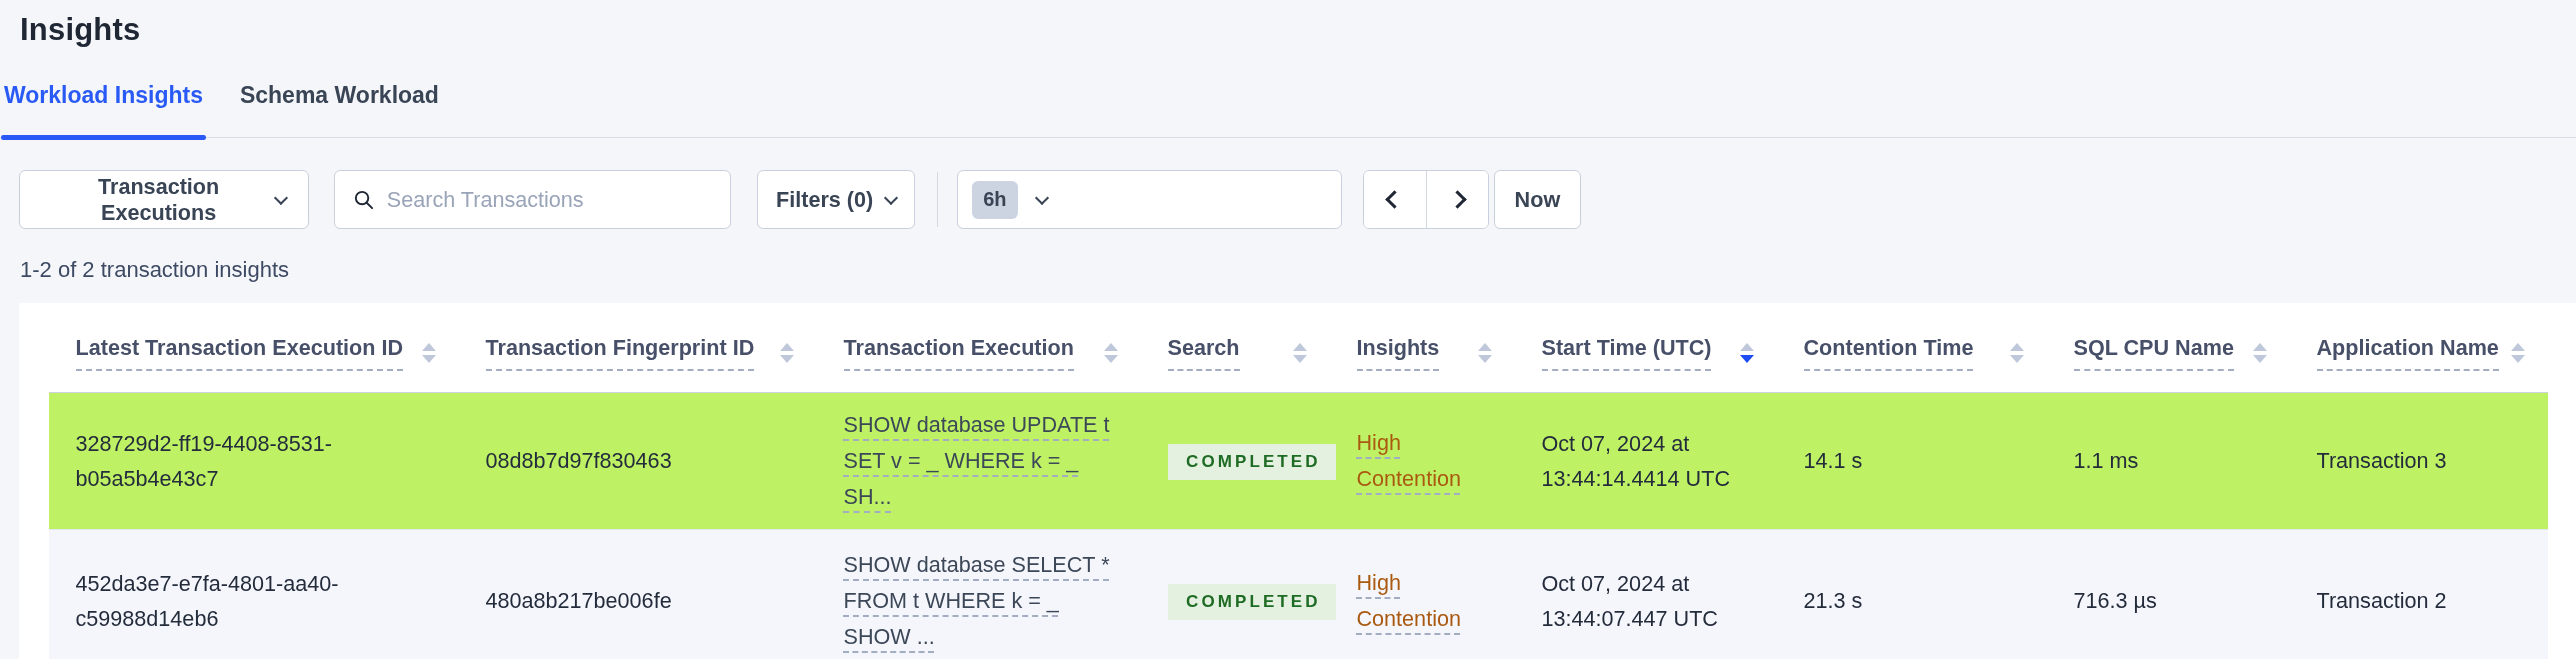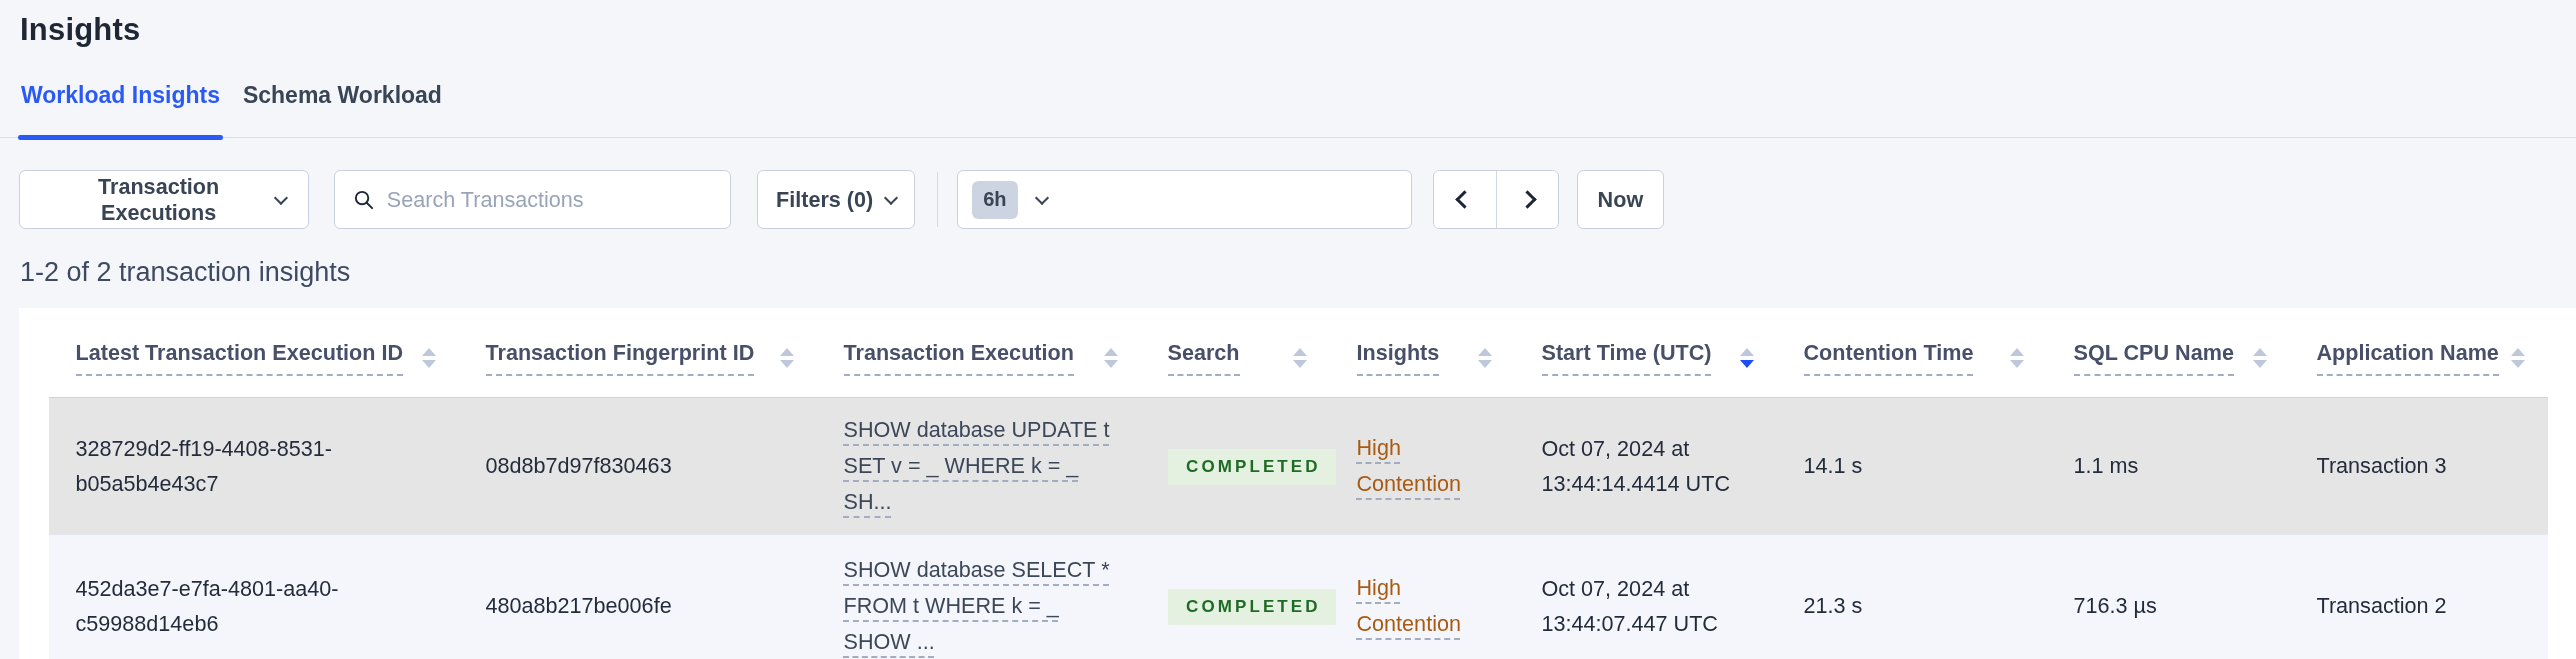--- a/index.html
+++ b/index.html
@@ -11,21 +11,21 @@
     overflow: hidden;
     position: relative;
   }
   
   .page-title {
     font-size: 31px; font-weight: 700; color: #1f2735;
     padding: 12.3px 0 0 20px; letter-spacing: 0.2px;
   }
   
   .tabbar {
-    display: flex; gap: 23px; padding-left: 21px; margin-top: 34px;
+    display: flex; gap: 37px; padding-left: 4px; margin-top: 34px;
     border-bottom: 1.5px solid #d8dde6; width: 100%;
   }
   .tab {
     font-size: 23px; font-weight: 600; color: #394455;
     padding-bottom: 28px; position: relative; cursor: pointer; white-space: nowrap;
   }
   .tab.active { color: #2a5af5; }
   .tab.active::after {
     content: ""; position: absolute; left: -3.1px; right: -3.1px; bottom: -2.3px;
     height: 4.6px; background: #2a5af5; border-radius: 2.3px;
@@ -44,61 +44,61 @@
     border: 1.5px solid #c9d0dd; border-radius: 6.2px; height: 59px;
     width: 397px; margin-left: 25px; padding: 0 17px;
   }
   .searchbox input {
     border: none; outline: none; flex: 1; font-size: 21.6px;
     font-family: "Liberation Sans", sans-serif; color: #242c3c; background: transparent;
   }
   .searchbox input::placeholder { color: #9aa4b8; font-weight: 400; }
   .btn-filters { margin-left: 26px; padding: 0 18.5px; gap: 12.3px; }
   .vdivider { width: 1.5px; height: 55px; background: #d3d8e2; margin-left: 21.6px; }
-  .btn-time { margin-left: 18.5px; width: 455px; padding: 0 18.5px 0 14px; gap: 18.5px; font-weight: 600; }
+  .btn-time { margin-left: 18.5px; width: 385px; padding: 0 18.5px 0 14px; gap: 18.5px; font-weight: 600; }
   .chip {
     background: #cdd4e1; border-radius: 6.2px; padding: 7.7px 11.6px;
     font-size: 20px; font-weight: 700; color: #394455;
   }
   .time-label { flex: 1; text-align: left; font-weight: 600; }
   .pager {
     display: flex; margin-left: 21px; border: 1.5px solid #c9d0dd;
     border-radius: 6.2px; overflow: hidden; background: #fff; height: 59px;
   }
   .pager button {
     width: 62px; height: 100%; background: #fff; border: none; cursor: pointer;
     display: flex; align-items: center; justify-content: center;
   }
   .pager button + button { border-left: 1.5px solid #d3d8e2; }
-  .btn-now { margin-left: 18px; padding: 16px 20px; }
+  .btn-now { margin-left: 5px; padding: 16px 20px; }
   
   .chev { display: inline-block; width: 10px; height: 10px; border-right: 2.3px solid #394455; border-bottom: 2.3px solid #394455; }
   .chev.down { transform: rotate(45deg) translate(-1.5px,-1.5px); }
   .chev.big { width: 13px; height: 13px; border-width: 3.1px; border-color: #1f2735; }
   .chev.left  { transform: rotate(135deg); }
   .chev.right { transform: rotate(-45deg); }
   
-  .count { margin: 28px 0 0 20px; font-size: 27px; color: #3e4a63; font-weight: 500; }
+  .count { margin: 28px 0 0 20px; font-size: 22px; color: #3e4a63; font-weight: 500; }
   
   .card { background: #fff; margin: 20px 0 0 18.5px; width: 2558px; }
   table { border-collapse: collapse; table-layout: fixed; width: 2497px; margin-left: 30px; }
   col.c1{width:410px} col.c2{width:358px} col.c3{width:324px} col.c4{width:189px}
   col.c5{width:185px} col.c6{width:262px} col.c7{width:270px} col.c8{width:243px} col.c9{width:258px}
   thead th { height: 89px; border-bottom: 1.5px solid #cdd4e0; vertical-align: middle; padding: 10.8px 23px 0 27px; cursor: pointer; }
   .th-inner { display: flex; align-items: center; justify-content: space-between; gap: 7.7px; }
   .th-label {
     font-size: 21.6px; font-weight: 700; color: #475068; text-align: left; white-space: nowrap;
     border-bottom: 2.3px dashed #a3adc1; padding-bottom: 7.7px;
   }
   .sort { display: inline-flex; flex-direction: column; gap: 4.6px; flex: none; }
   .sort .up   { width:0; height:0; border-left:7px solid transparent; border-right:7px solid transparent; border-bottom:8.5px solid #bfc8da; }
   .sort .down { width:0; height:0; border-left:7px solid transparent; border-right:7px solid transparent; border-top:8.5px solid #bfc8da; }
   th.sorted-desc .sort .down { border-top-color: #1e4df4; }
   tbody td { vertical-align: middle; padding: 14px 23px 14px 27px; font-size: 21.6px; color: #242c3c; line-height: 35px; }
-  tr.row-1 { height: 112px; background: #e5e5e5; border-bottom: 1.5px solid #e2e6ee; }
+  tr.row-1 { height: 112px; background: #bef264; border-bottom: 1.5px solid #e2e6ee; }
   tr.row-2 { height: 143px; background: #f4f6fb; border-bottom: 1.5px solid #d8dde8; }
   .wrap-any { overflow-wrap: anywhere; }
   .sql-link {
     color: #3c4758; cursor: pointer; line-height: 36px; overflow-wrap: anywhere;
     text-decoration: underline; text-decoration-style: dashed;
     text-decoration-color: #a3adc1; text-decoration-thickness: 1.5px; text-underline-offset: 7.7px;
   }
   .insight-link {
     color: #aa5a10; cursor: pointer; line-height: 36px;
     text-decoration: underline; text-decoration-style: dashed;

